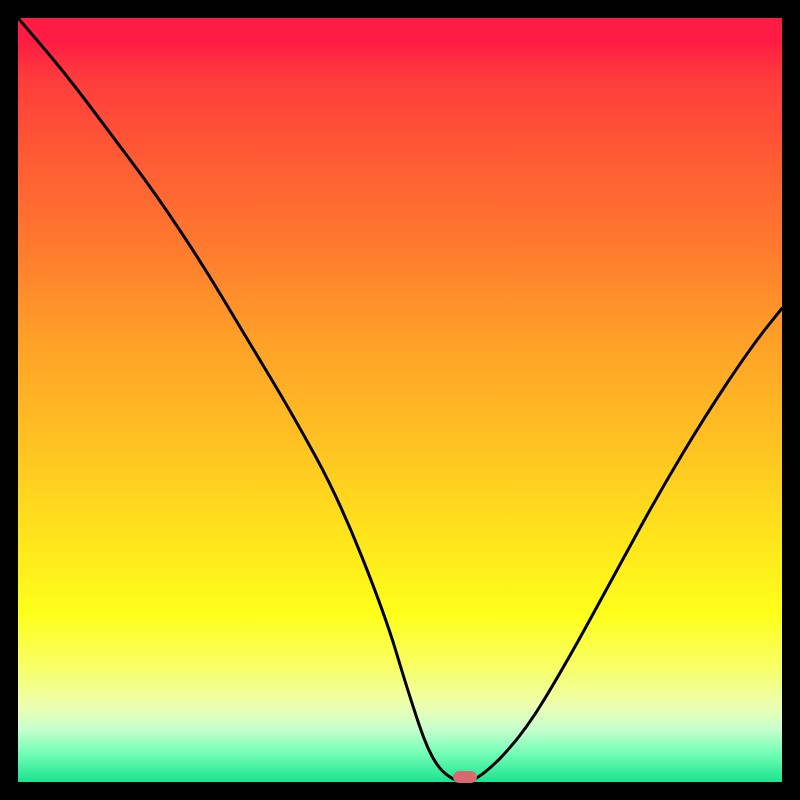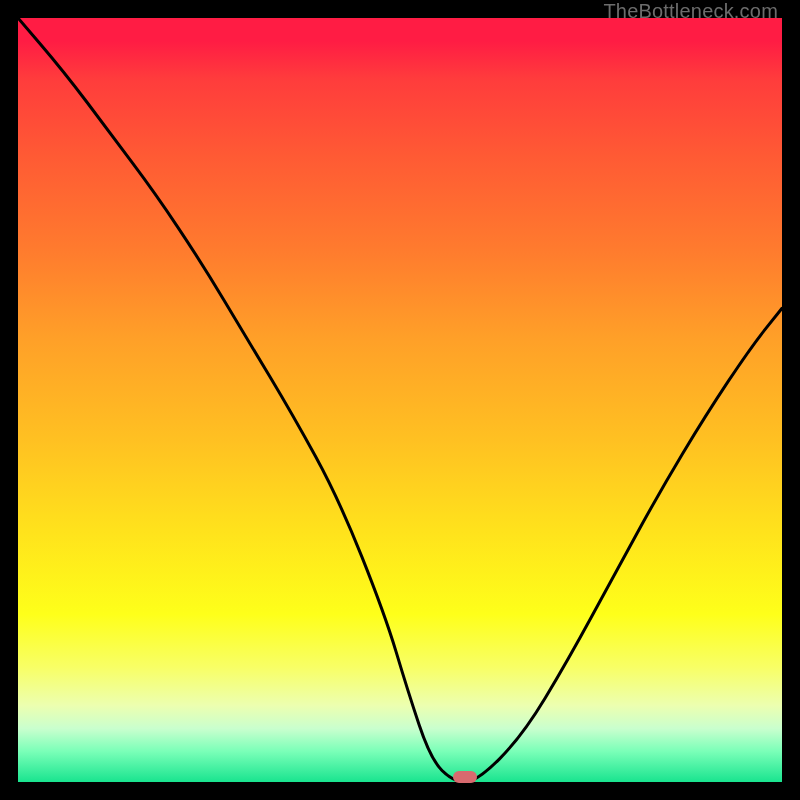--- a/index.html
+++ b/index.html
@@ -69,14 +69,13 @@
 </head>
 <body>
 
 <div class="frame">
   <div class="plot">
     <svg class="curve" viewBox="0 0 764 764" preserveAspectRatio="none">
       <path id="curve-path" d="M 0.0 0.0 Q 0.0 0.0 22.9 26.7 Q 45.8 53.5 68.8 84.0 Q 91.7 114.6 114.6 145.2 Q 137.5 175.7 160.4 210.1 Q 183.4 244.5 206.3 282.7 Q 229.2 320.9 252.1 359.1 Q 275.0 397.3 298.0 439.3 Q 320.9 481.3 343.8 538.6 Q 366.7 595.9 378.2 634.1 Q 389.6 672.3 401.1 706.7 Q 412.6 741.1 424.0 752.5 Q 435.5 764.0 446.9 764.0 Q 458.4 764.0 481.3 741.1 Q 504.2 718.2 527.2 680.0 Q 550.1 641.8 573.0 599.7 Q 595.9 557.7 618.8 515.7 Q 641.8 473.7 664.7 435.5 Q 687.6 397.3 710.5 362.9 Q 733.4 328.5 748.7 309.4 T 764.0 290.3" fill="none" stroke="#000" stroke-width="3" stroke-linecap="round" stroke-linejoin="round"></path>
     </svg>
     <div class="marker" id="marker" style="left: 446.94px; top: 759.416px;"></div>
   </div>
-  <div class="watermark">TheBottleneck.com</div>
 </div>
 
 </body></html>

